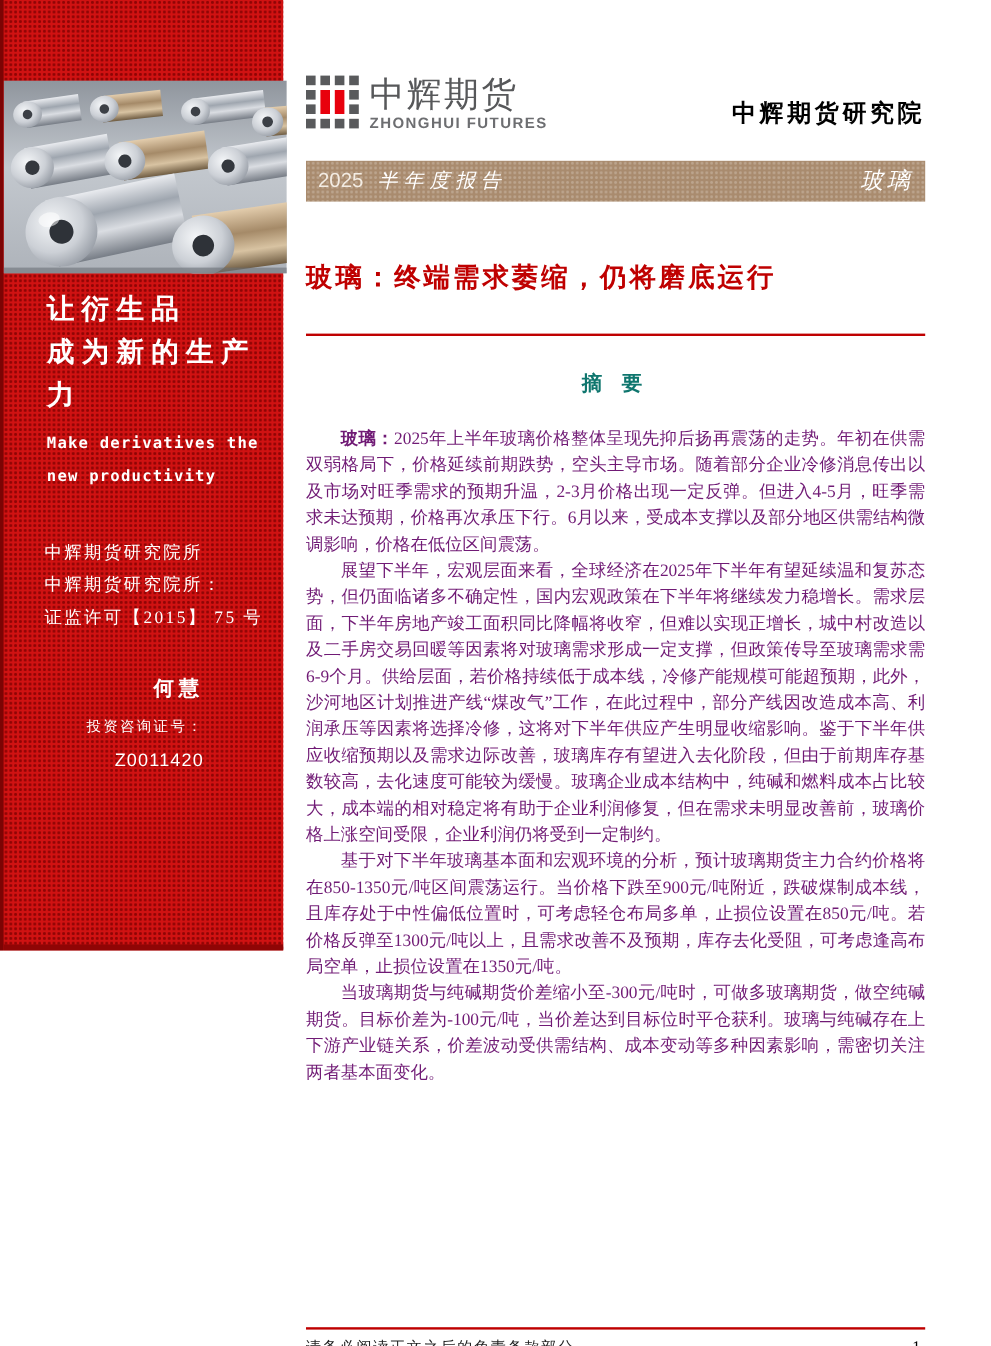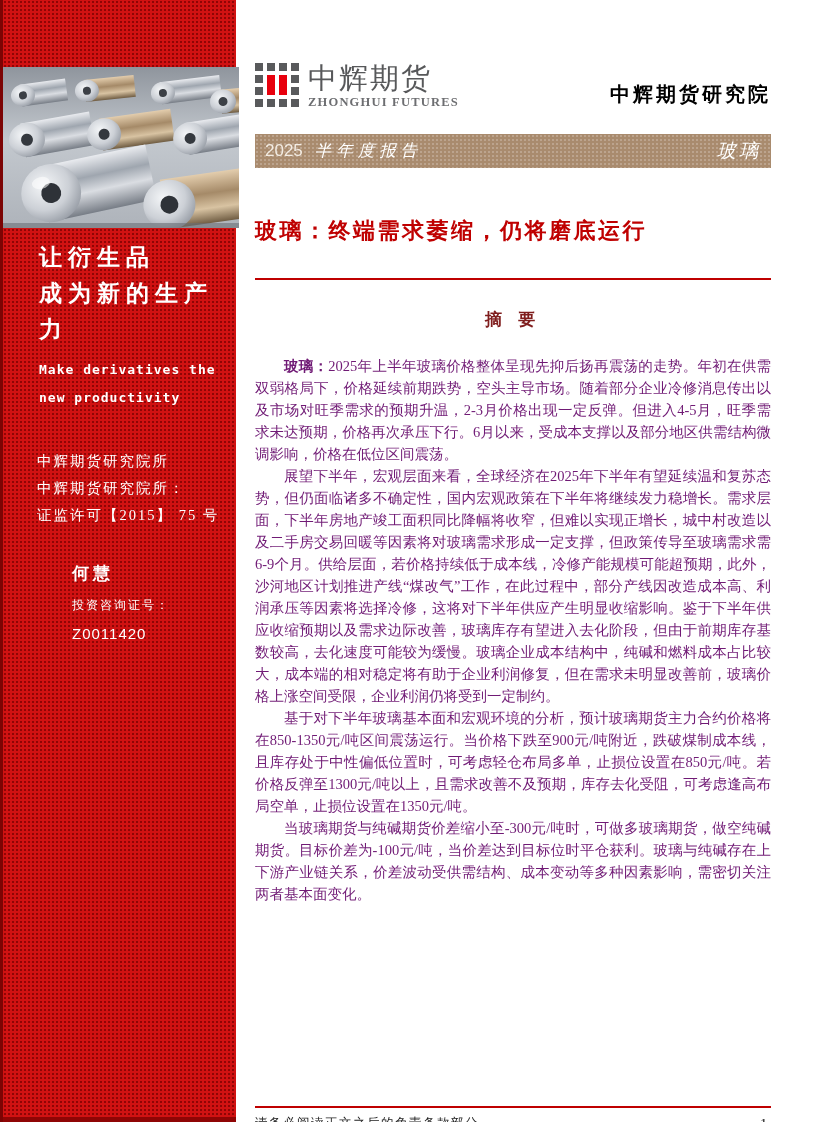--- a/index.html
+++ b/index.html
@@ -2,70 +2,70 @@
 <html lang="zh"><head>
 <meta charset="utf-8">
 <style>
   html,body{margin:0;padding:0;}
   body{
     width:826px;height:1122px;position:relative;background:#ffffff;overflow:hidden;
     font-family:"Liberation Serif","DejaVu Serif",serif;color:#111;
   }
   
   .sidebar{
-    position:absolute;left:0;top:0;width:236px;height:1122px;
+    position:absolute;left:0;top:0;width:236px;height:792px;
     background-color:#d01212;
     background-image:radial-gradient(#8f0505 1px, rgba(0,0,0,0) 1.4px);
     background-size:4px 4px;
     border-left:3px solid #7c0404;
     box-sizing:border-box;
   }
   .sidebar::after{content:"";position:absolute;left:0;bottom:0;width:100%;height:5px;background:#8f0505;}
   .cover-photo{position:absolute;left:0;top:67px;width:236px;height:161px;}
   .cover-photo svg{display:block;}
   .slogan{position:absolute;left:36px;top:240px;color:#ffffff;}
   .slogan-cn{font-size:23px;font-weight:bold;letter-spacing:6px;line-height:36px;}
   .slogan-en{font-family:"DejaVu Sans Mono","Liberation Mono",monospace;font-weight:bold;font-size:13px;line-height:28px;letter-spacing:1px;}
   .slogan-en.first{margin-top:8px;}
   .credentials{position:absolute;left:34px;top:448px;color:#ffffff;font-size:14.5px;line-height:27px;letter-spacing:2px;}
-  .analyst{position:absolute;left:69px;top:562px;color:#ffffff;}
+  .analyst{position:absolute;left:69px;top:562px;color:#ffffff;text-align:right;}
   .analyst-name{font-size:17px;font-weight:bold;letter-spacing:4px;}
   .analyst-cert-label{margin-top:12px;font-size:12px;letter-spacing:2px;}
   .analyst-cert-no{margin-top:11px;font-family:"Liberation Sans","DejaVu Sans",sans-serif;font-size:15px;letter-spacing:1px;}
   
   .content{position:absolute;left:255px;top:0;width:516px;height:1122px;}
   .brand-row{display:flex;justify-content:space-between;align-items:flex-end;margin-top:58px;height:52px;}
   .logo{display:flex;align-items:center;}
   .logo-icon{position:relative;width:44px;height:47px;margin-right:9px;display:grid;
     grid-template-columns:repeat(4,8px);grid-template-rows:repeat(4,8px);gap:4px;}
   .logo-icon .sq{background:#595a5c;}
   .logo-icon .bar{background:#e8000d;grid-row:2/span 2;}
   .logo-icon .bar.c2{grid-column:2;}
   .logo-icon .bar.c3{grid-column:3;}
   .logo-text{display:flex;flex-direction:column;}
   .logo-cn{font-family:"Liberation Sans","DejaVu Sans",sans-serif;font-size:29px;font-weight:normal;color:#57585a;letter-spacing:2px;line-height:30px;}
-  .logo-en{font-family:Liberation Serif, serif;font-size:12.5px;font-weight:bold;color:#6d6e71;letter-spacing:1.2px;margin-top:2px;}
+  .logo-en{font-family:Liberation Sans, sans-serif;font-size:12.5px;font-weight:bold;color:#6d6e71;letter-spacing:1.2px;margin-top:2px;}
   .institute{font-size:20px;font-weight:bold;letter-spacing:3px;color:#000;padding-bottom:2px;white-space:nowrap;}
   .banner{
     margin-top:24px;height:34px;
     background-color:#a98b6e;
     background-image:radial-gradient(rgba(255,255,255,0.22) 1px, rgba(0,0,0,0) 1.3px);
     background-size:4px 4px;
     display:flex;justify-content:space-between;align-items:center;
     padding:0 10px;box-sizing:border-box;color:#fff;text-align:center;
   }
   .banner-year{font-family:"Liberation Sans","DejaVu Sans",sans-serif;font-size:17px;color:#f3ece3;margin-right:12px;}
   .banner-title{font-size:16.5px;font-style:italic;letter-spacing:5px;}
   .banner-right{font-size:19px;font-style:italic;letter-spacing:3px;}
   .report-title{
     margin:48px 0 0 0;font-size:22px;font-weight:bold;color:#bf0000;
     letter-spacing:2.5px;line-height:30px;
   }
   .title-rule{margin-top:32px;border-top:2px solid #bf0000;height:0;}
-  .abstract-heading{margin:28px 0 0 0;font-size:17px;font-weight:bold;text-align:center;letter-spacing:6px;color:#7f1d1d;}
+  .abstract-heading{margin:28px 0 0 0;font-size:17px;font-weight:bold;text-align:center;letter-spacing:6px;color:#0f766e;}
   .body-text{margin-top:24px;font-size:14.5px;line-height:22px;text-align:justify;color:#701a75;}
   .body-text p{margin:0;text-indent:2em;}
   .body-text b{font-weight:bold;}
   .page-footer{position:absolute;left:0;top:1106px;width:516px;border-top:2px solid #bf0000;}
   .footer-row{display:flex;justify-content:space-between;align-items:flex-start;padding-top:7px;}
   .disclaimer{font-size:12.5px;letter-spacing:1.5px;color:#222;}
   .page-num{font-size:13.5px;color:#000;padding-right:4px;}
 </style>
 </head>
 <body>

